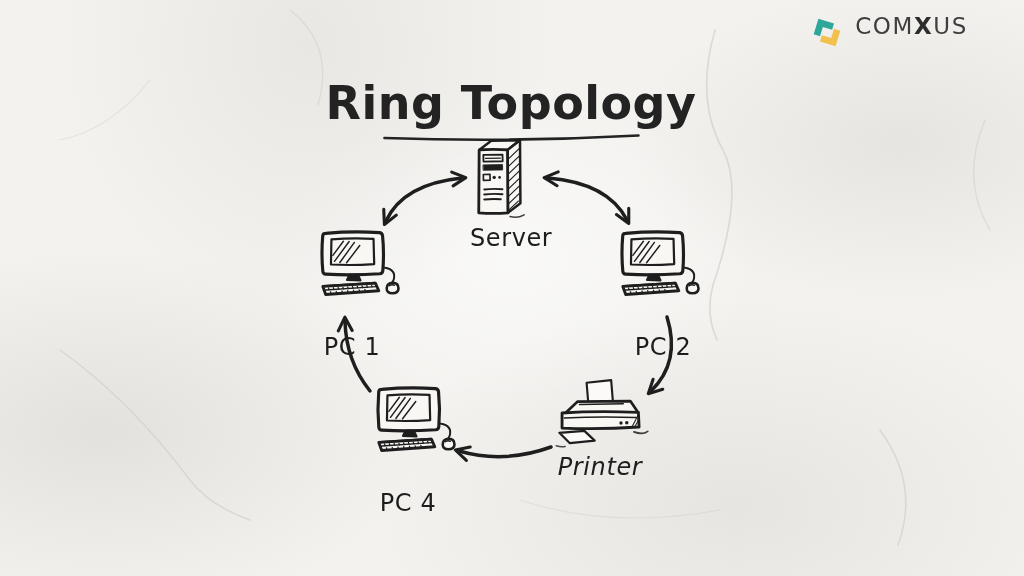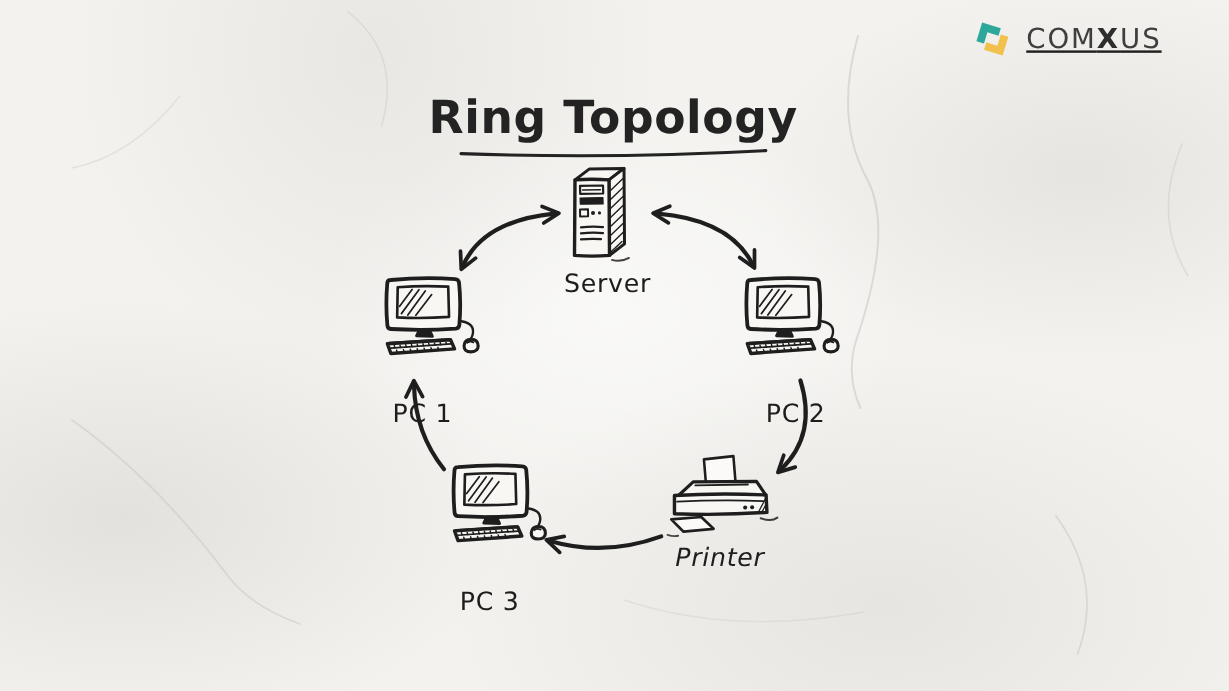--- a/index.html
+++ b/index.html
@@ -12,39 +12,39 @@
       radial-gradient(ellipse 560px 320px at 72% 88%, rgba(204,201,194,0.32), transparent 65%),
       radial-gradient(ellipse 380px 420px at 30% 8%,  rgba(209,206,200,0.30), transparent 65%),
       radial-gradient(ellipse 360px 240px at 50% 45%, rgba(255,255,255,0.55), transparent 70%);
     font-family:"DejaVu Sans","Liberation Sans",sans-serif;
     color:#1e1e1e;
   }
   .veins{position:absolute;inset:0;width:1024px;height:576px;}
   .veins path{fill:none;stroke:#c5c2bb;stroke-linecap:round;}
 
   
-  .brand{position:absolute;top:13px;right:56px;display:flex;align-items:center;gap:10px;text-decoration:underline;}
+  .brand{position:absolute;top:13px;right:56px;display:flex;align-items:flex-start;gap:10px;}
   .brand-mark{width:36px;height:39px;}
   .brand-text{font-size:23px;letter-spacing:1.6px;color:#3e3e3e;font-weight:400;}
   .brand-x{font-weight:700;color:#2d2d2d;}
 
   
   .title-wrap{position:absolute;top:76px;left:511px;transform:translateX(-50%);text-align:center;}
-  .title{margin:0;font-size:38px;font-weight:700;letter-spacing:0.5px;color:#232323;white-space:nowrap;}
+  .title{margin:0;font-size:46px;font-weight:700;letter-spacing:0.5px;color:#232323;white-space:nowrap;}
   .underline{display:block;margin:2px auto 0;}
   .underline path{fill:none;stroke:#232323;stroke-width:2.6;stroke-linecap:round;}
 
   
   .arrows{position:absolute;inset:0;width:1024px;height:576px;}
   .arrow{fill:none;stroke:#1e1e1e;stroke-width:3.5;stroke-linecap:round;}
 
   
   .node{position:absolute;margin:0;display:flex;flex-direction:column;align-items:flex-start;}
   .icon{display:block;}
-  .node .label{font-size:21px;letter-spacing:0.6px;text-align:center;color:#1d1d1d;margin-top:1px;font-weight:500;}
+  .node .label{font-size:24px;letter-spacing:0.6px;text-align:center;color:#1d1d1d;margin-top:1px;font-weight:500;}
   .node-server .label{width:70px;}
   .node-pc .label{width:66px;margin-top:36px;}
   .node-printer .label{width:100px;}
   .ink{fill:none;stroke:#1e1e1e;stroke-linecap:round;stroke-linejoin:round;}
 </style>
 </head>
 <body>
 
 <div class="stage">
 
@@ -155,21 +155,21 @@
         <path d="M14.5,28.5 L25.5,13.8 M16.2,34.8 L31.5,14 M21.8,36 L37,15 M28.8,36.3 L42.6,18.2" stroke-width="1.5"></path>
         <path d="M32,48.8 l8.6,0.2 l2.6,5.6 l-13.8,-0.4 Z" stroke-width="2.5" fill="#1E1E1E"></path>
         <path d="M4,61 L59,57.5 L62.5,65.5 L7,69.5 Z" stroke-width="3" fill="#f8f7f4"></path>
         <path d="M5.5,60.6 L58.5,57.2" stroke-width="2.4"></path>
         <path d="M7,64.8 L59.5,61.2" stroke-width="1.5"></path>
         <path d="M10,62.6 l0.5,1.9 M15,62.3 l0.5,1.9 M20,62 l0.5,1.9 M25,61.7 l0.5,1.9 M30,61.4 l0.5,1.9 M35,61 l0.5,1.9 M40,60.7 l0.5,1.9 M45,60.4 l0.5,1.9 M50,60 l0.5,1.9 M55,59.7 l0.4,1.8 M12,66.6 l0.5,1.9 M18,66.2 l0.5,1.9 M24,65.8 l0.5,1.9 M30,65.4 l0.5,1.9 M36,65 l0.5,1.9 M42,64.6 l0.5,1.9 M48,64.2 l0.5,1.9" stroke-width="1.3"></path>
         <path d="M70.8,62.8 q0.4,-5.6 6.3,-5.6 q6,0.1 6,5.9 q-0.1,5 -6.3,5 q-6.2,0 -6,-5.3 Z" stroke-width="2.7" fill="#f8f7f4"></path>
         <path d="M73.5,60.2 q2.5,-1.8 5.4,-0.4" stroke-width="1.6"></path>
       </g>
     </svg>
-    <figcaption class="label">PC 3</figcaption>
+    <figcaption class="label">PC 4</figcaption>
   </figure>
 
   <figure class="node node-printer" style="left:550px;top:377px;font-style:italic;">
     <svg class="icon" viewBox="0 0 112 84" style="width:100px;height:75px" aria-hidden="true">
       <g class="ink">
         <path d="M41,6.5 L68.5,3.5 L70.5,28 L43,30.5 Z" stroke-width="2.4" fill="#fbfaf8"></path>
         <path d="M17,40.5 L31,27.5 L90,27 L98.5,39.5" stroke-width="3" fill="#f8f7f4"></path>
         <path d="M33,30.8 L82,30" stroke-width="1.8"></path>
         <path d="M13.5,40.3 q40,-2.6 85.5,-0.6 l0.8,16.3 q-44.5,2.9 -86.3,1.2 Z" stroke-width="3.2" fill="#f8f7f4"></path>
         <path d="M16,46 q40,-2.1 80.5,-0.6" stroke-width="1.7"></path>

